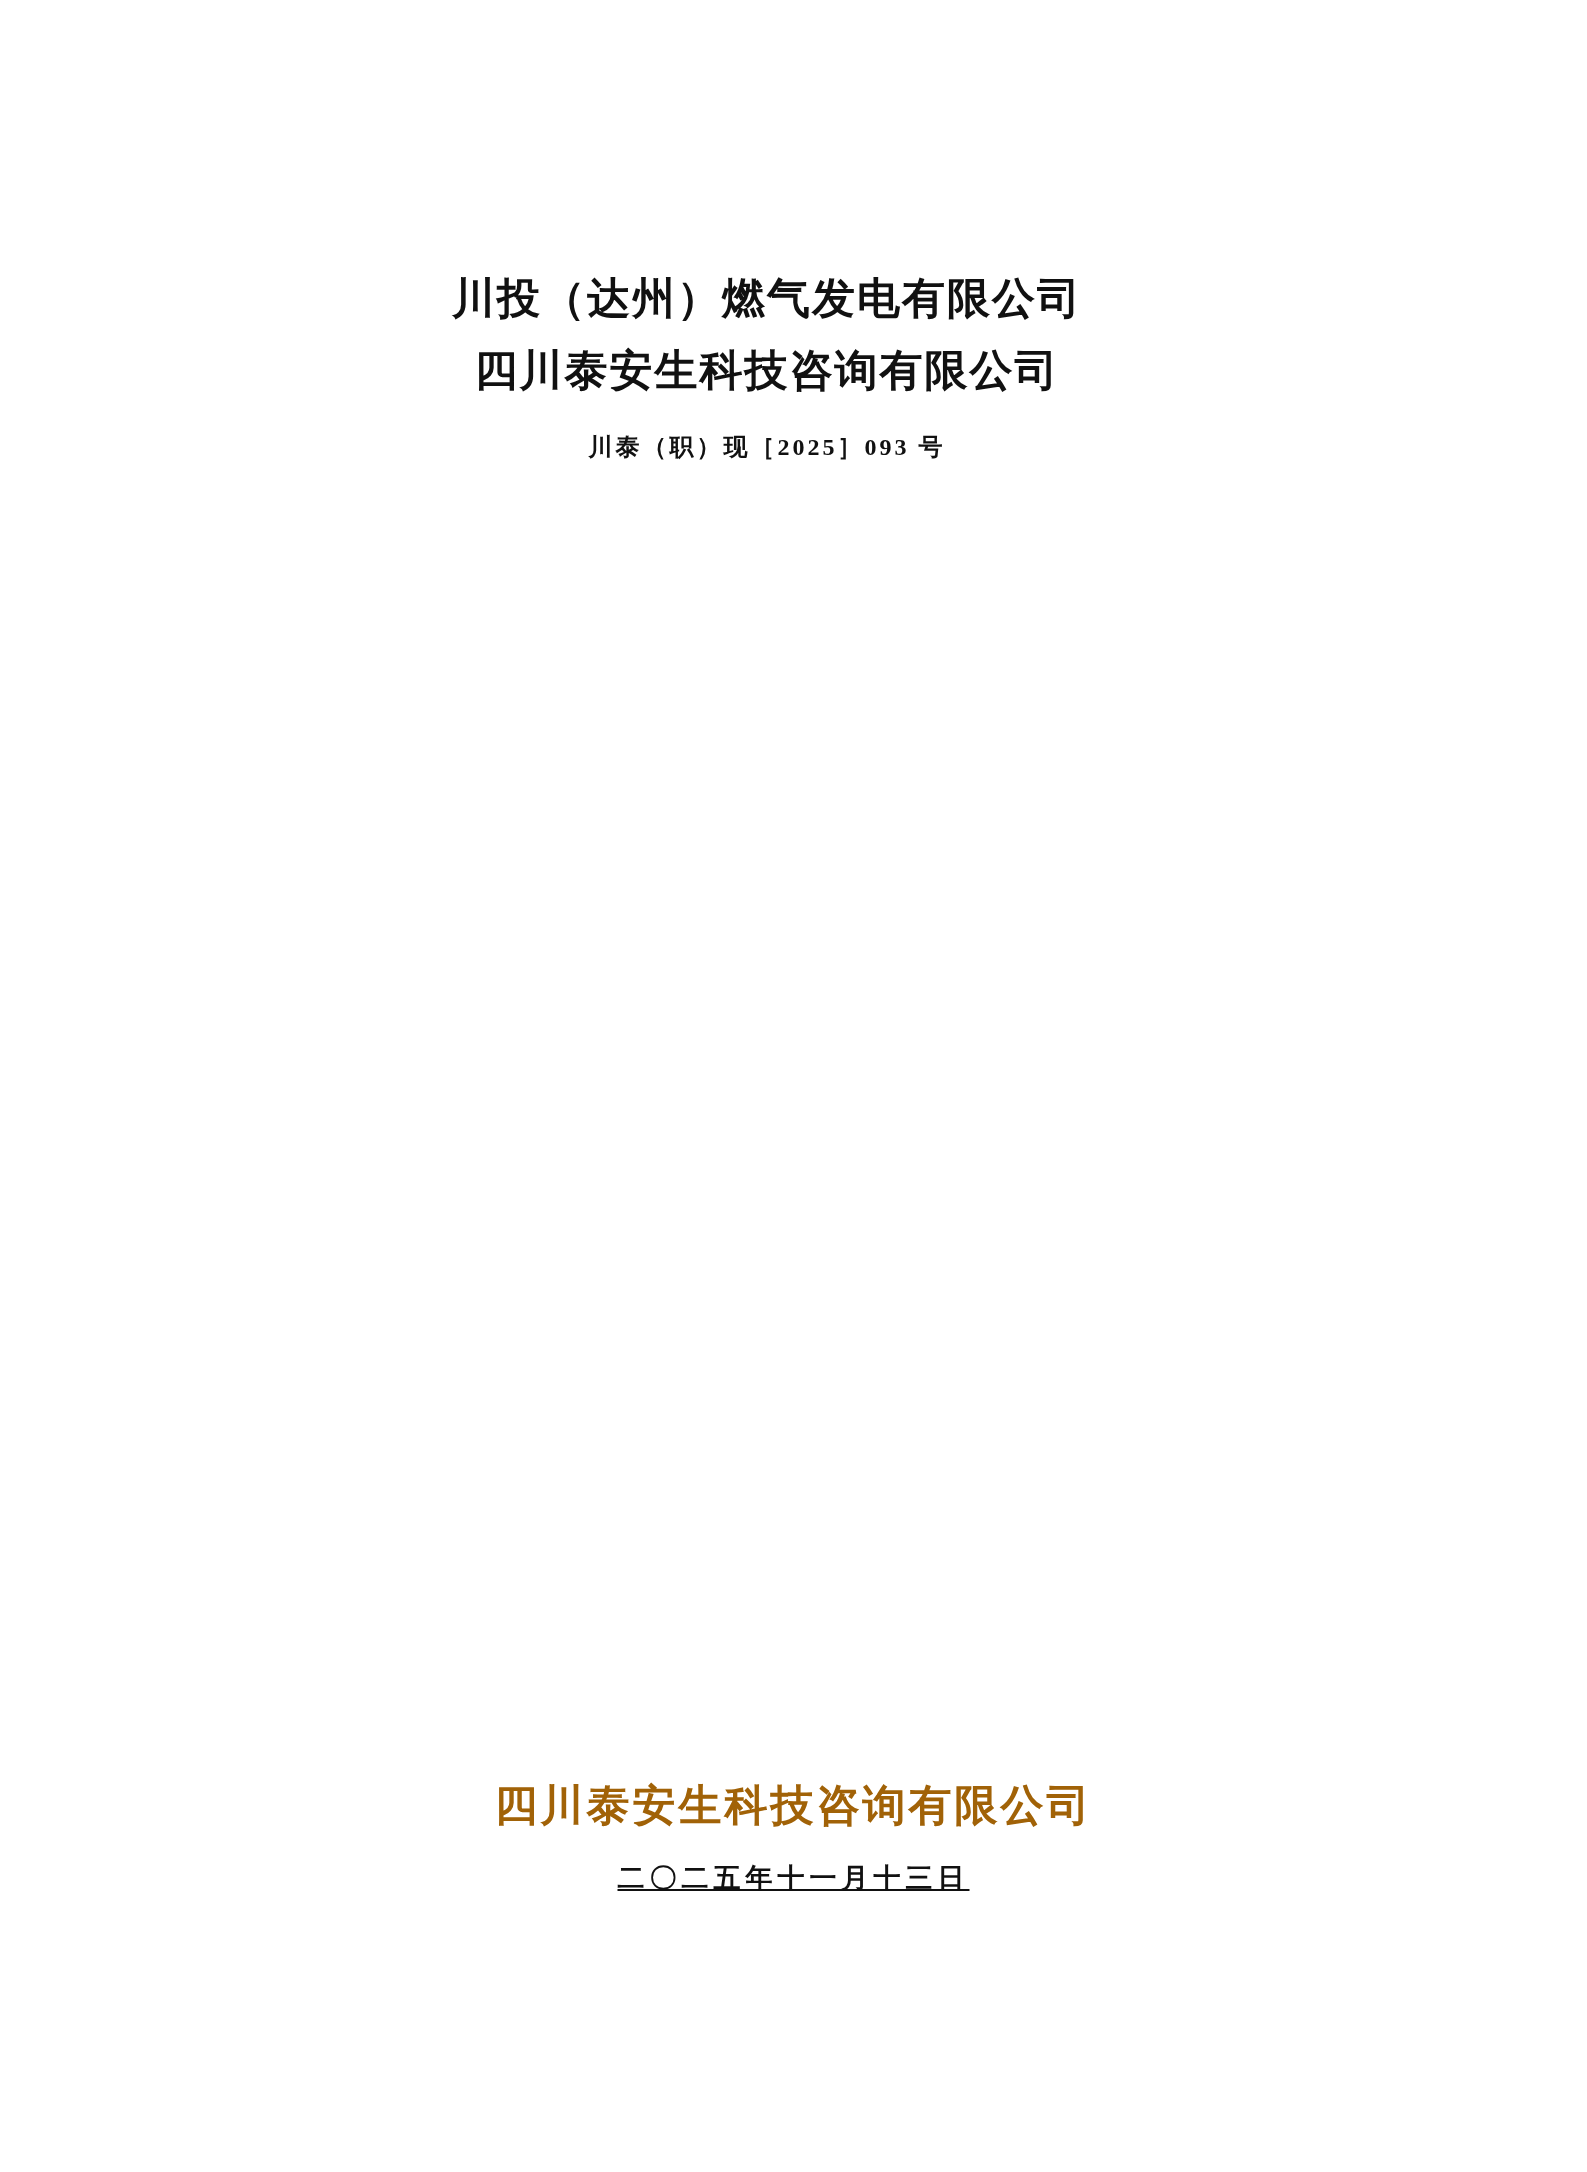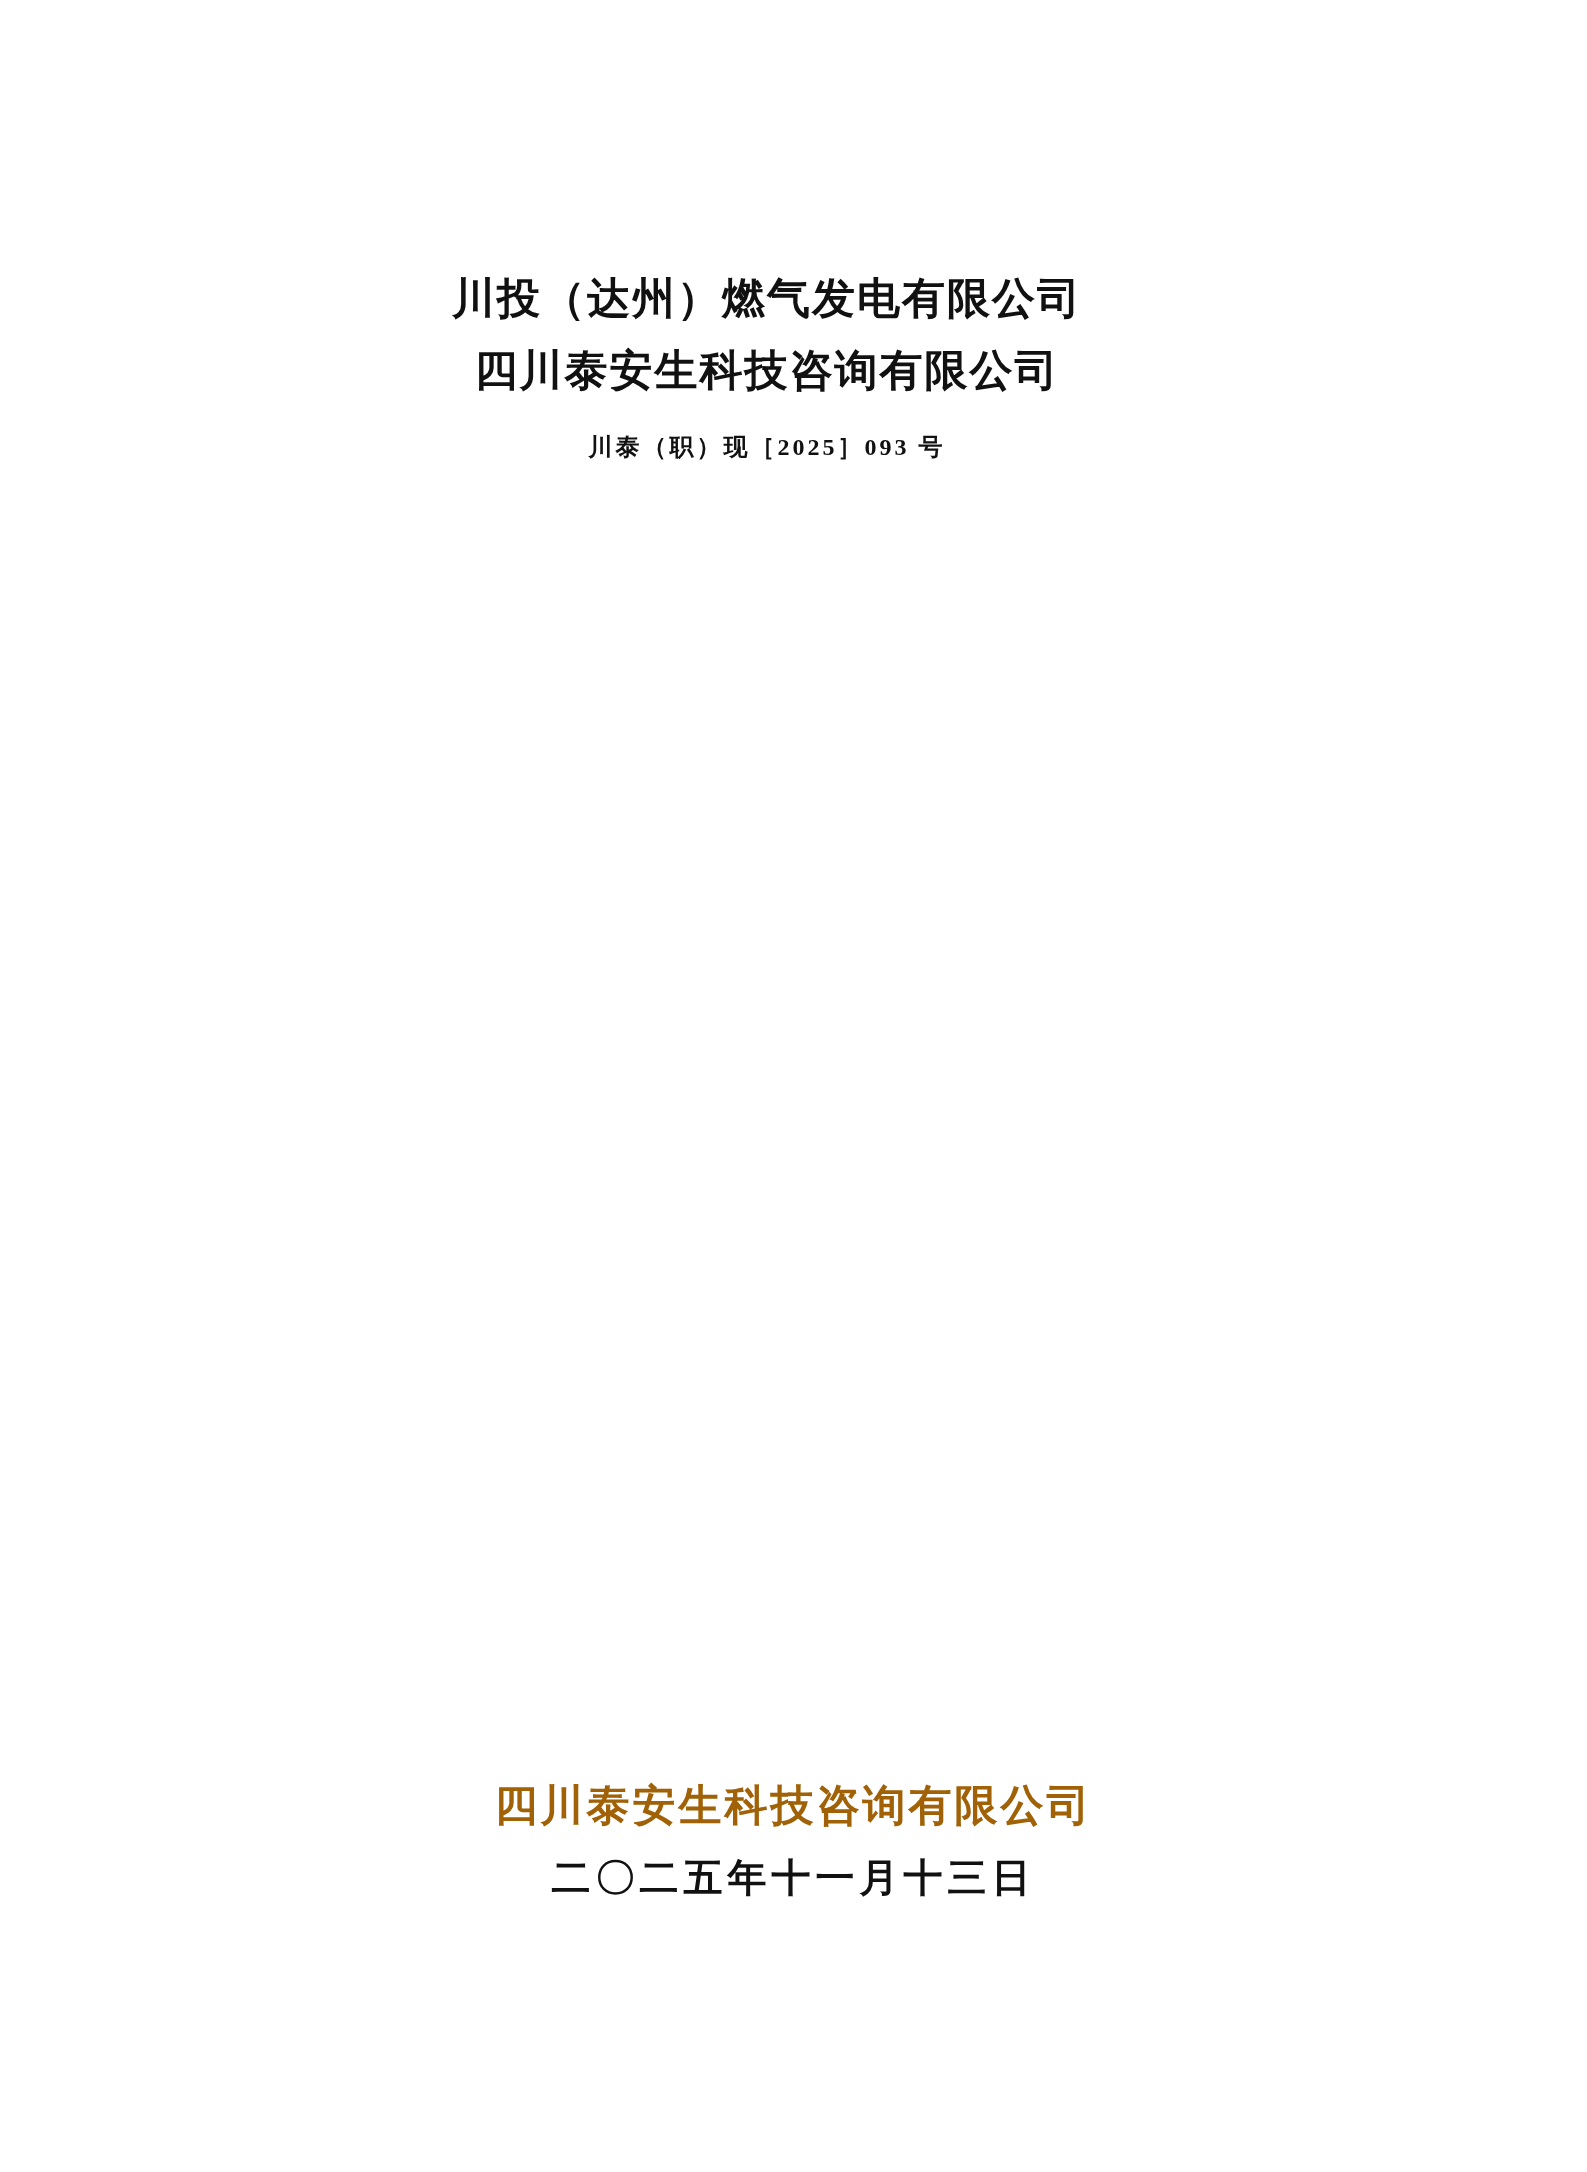--- a/index.html
+++ b/index.html
@@ -58,24 +58,25 @@
     font-family: "DejaVu Sans", "Liberation Sans", sans-serif;
     font-weight: bold;
     font-size: 43px;
     letter-spacing: 3px;
     line-height: 74px;
     color: #a16207;
   }
   .doc-date {
     font-family: "DejaVu Sans", "Liberation Sans", sans-serif;
     font-weight: bold;
-    font-size: 39px;
+    font-size: 27px;
     letter-spacing: 5px;
     line-height: 72px;
     color: #111111;
+    text-decoration: underline;
   }
 </style>
 </head>
 <body>
 
 <div class="page">
 
   <div class="title-block">
     <div class="title-line">川投（达州）燃气发电有限公司</div>
     <div class="title-line">四川泰安生科技咨询有限公司</div>

